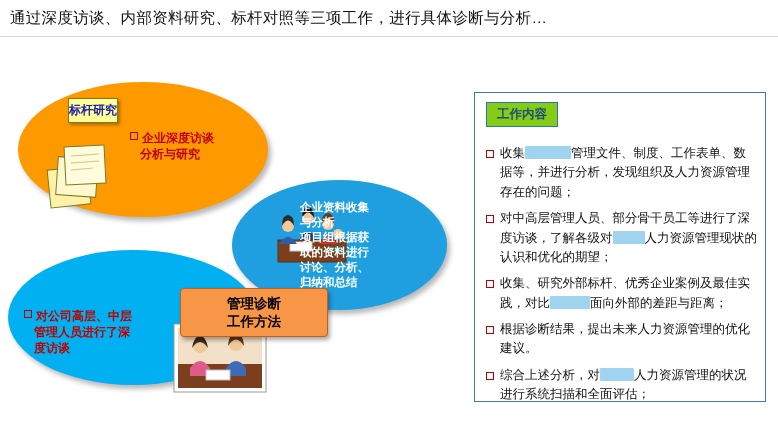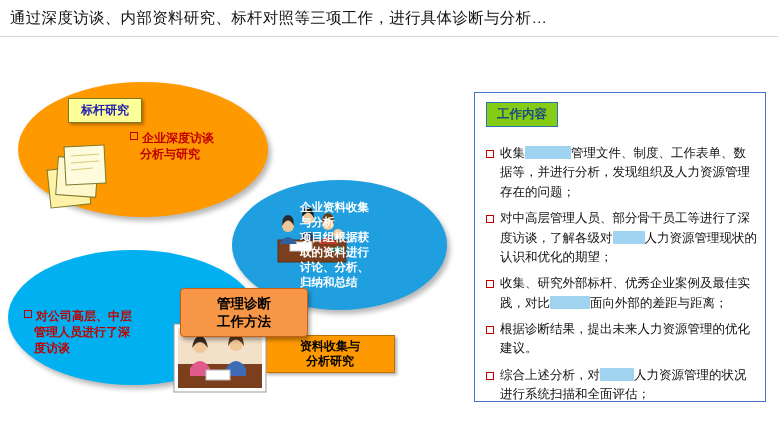--- a/index.html
+++ b/index.html
@@ -84,21 +84,21 @@
 
   
   .label-box {
     position: absolute;
     background: #FFFF99;
     border: 1px solid #7a7a2a;
     color: #2222aa;
     font-weight: bold;
     font-size: 12px;
     text-align: center;
-    padding: 3px 12px;
+    padding: 3px 0;
     box-shadow: 2px 2px 3px rgba(0,0,0,0.3);
     white-space: nowrap;
   }
   #label-benchmark {
     left: 68px;
     top: 38px;
   }
   #label-interview {
     left: 48px;
     top: 216px;
@@ -123,21 +123,21 @@
     top: 228px;
     width: 108px;
     background: #F79646;
     border: 1px solid #c4601a;
     border-radius: 4px;
     color: #000000;
     font-weight: bold;
     font-size: 13.5px;
     text-align: center;
     line-height: 1.3;
-    padding: 6px 9px;
+    padding: 6px 19px;
     box-shadow: 2px 3px 4px rgba(0,0,0,0.35);
     z-index: 6;
   }
 
   
   .ellipse-text {
     position: absolute;
     font-size: 12px;
     font-weight: bold;
     line-height: 1.35;
@@ -335,21 +335,20 @@
 
     <div class="ellipse-text" id="text-collect">
       <span>企业资料收集</span><br>
       <span>与分析</span><br>
       <span>项目组根据获</span><br>
       <span>取的资料进行</span><br>
       <span>讨论、分析、</span><br>
       <span>归纳和总结</span>
     </div>
 
-    <div class="label-box" id="label-collect"><span>资料收集与</span><br><span>分析研究</span></div>
 
     <div id="center-box"><span>管理诊断</span><br><span>工作方法</span></div>
   </div>
 
   <div id="panel"></div>
   <div id="panel-title">工作内容</div>
   <div id="panel-list">
       <div class="panel-item">
         <span class="sq-bullet"></span>
         <span class="panel-item-text"><span>收集</span><span class="redact" style="width: 46px; height: 13px;"></span><span>管理文件、制度、工作表单、数据等，并进行分析，发现组织及人力资源管理存在的问题；</span></span>

